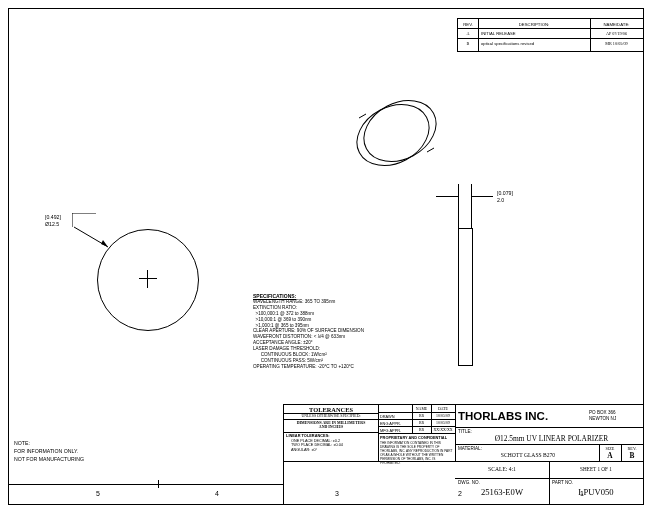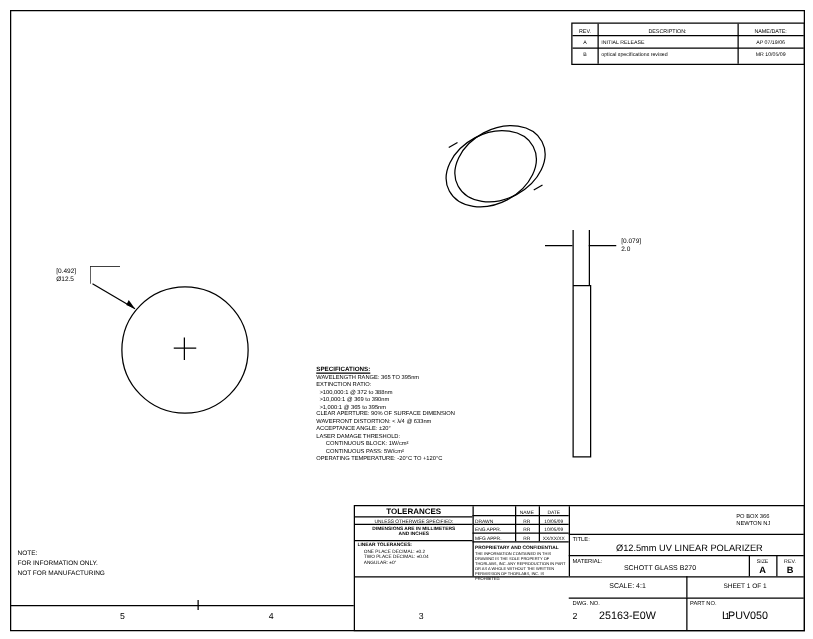--- a/index.html
+++ b/index.html
@@ -29,21 +29,21 @@
   
   #side-rect{position:absolute;left:458px;top:228px;width:13px;height:136px;border:1px solid #000;}
 
   
   #iso-view{position:absolute;left:330px;top:95px;width:126px;height:84px;}
 
   
   #title-block{position:absolute;left:283px;top:404px;width:359px;height:99px;border:1px solid #000;font-size:5px;}
   #title-block .cell{position:absolute;overflow:hidden;}
   .bold{font-weight:bold;}
-  .ctr{text-align:center;}
+  .ctr{text-align:center;font-family:Liberation Serif, serif;}
 
   
   .zone{position:absolute;font-size:7px;text-align:center;width:20px;}
 
   
   #spec-text{position:absolute;left:253px;top:299px;font-size:4.6px;line-height:1.28;white-space:pre;}
   #spec-title{position:absolute;left:253px;top:293px;font-size:5px;font-weight:bold;text-decoration:underline;}
 
   
   #note-text{position:absolute;left:14px;top:440px;font-size:5.2px;line-height:1.5;white-space:pre;}
@@ -177,20 +177,21 @@
     <div class="cell ctr" style="left:128px;top:15.5px;width:19px;font-size:3.9px;">RR</div>
     <div class="cell ctr" style="left:147px;top:15.5px;width:24px;font-size:3.9px;">10/05/09</div>
 
     <div class="cell" style="left:96px;top:22.5px;width:32px;font-size:3.9px;">MFG APPR.</div>
     <div class="cell ctr" style="left:128px;top:22.5px;width:19px;font-size:3.9px;">RR</div>
     <div class="cell ctr" style="left:147px;top:22.5px;width:24px;font-size:3.9px;">XX/XX/XX</div>
 
     <div class="cell bold" style="left:96px;top:29.5px;width:75px;font-size:3.9px;">PROPRIETARY AND CONFIDENTIAL</div>
     <div class="cell" style="left:96px;top:35.5px;width:73px;font-size:3.2px;line-height:1.25;">THE INFORMATION CONTAINED IN THIS DRAWING IS THE SOLE PROPERTY OF THORLABS, INC. ANY REPRODUCTION IN PART OR AS A WHOLE WITHOUT THE WRITTEN PERMISSION OF THORLABS, INC. IS PROHIBITED.</div>
 
+    <div class="cell bold" style="left:174px;top:5px;width:130px;font-size:11.5px;">THORLABS INC.</div>
     <div class="cell" style="left:305px;top:5px;width:55px;font-size:4.6px;">PO BOX 366</div>
     <div class="cell" style="left:305px;top:11px;width:55px;font-size:4.6px;">NEWTON NJ</div>
 
     <div class="cell" style="left:174px;top:23.5px;width:30px;font-size:4.6px;">TITLE:</div>
     <div class="cell ctr" style="left:185px;top:28.5px;width:165px;font-size:7.4px;">Ø12.5mm UV LINEAR POLARIZER</div>
 
     <div class="cell" style="left:174px;top:40.5px;width:50px;font-size:4.6px;">MATERIAL:</div>
     <div class="cell ctr" style="left:174px;top:46.5px;width:140px;font-size:5.6px;">SCHOTT GLASS B270</div>
     <div class="cell ctr" style="left:315px;top:40.5px;width:22px;font-size:4.2px;">SIZE</div>
     <div class="cell ctr bold" style="left:315px;top:46px;width:22px;font-size:7.4px;">A</div>

